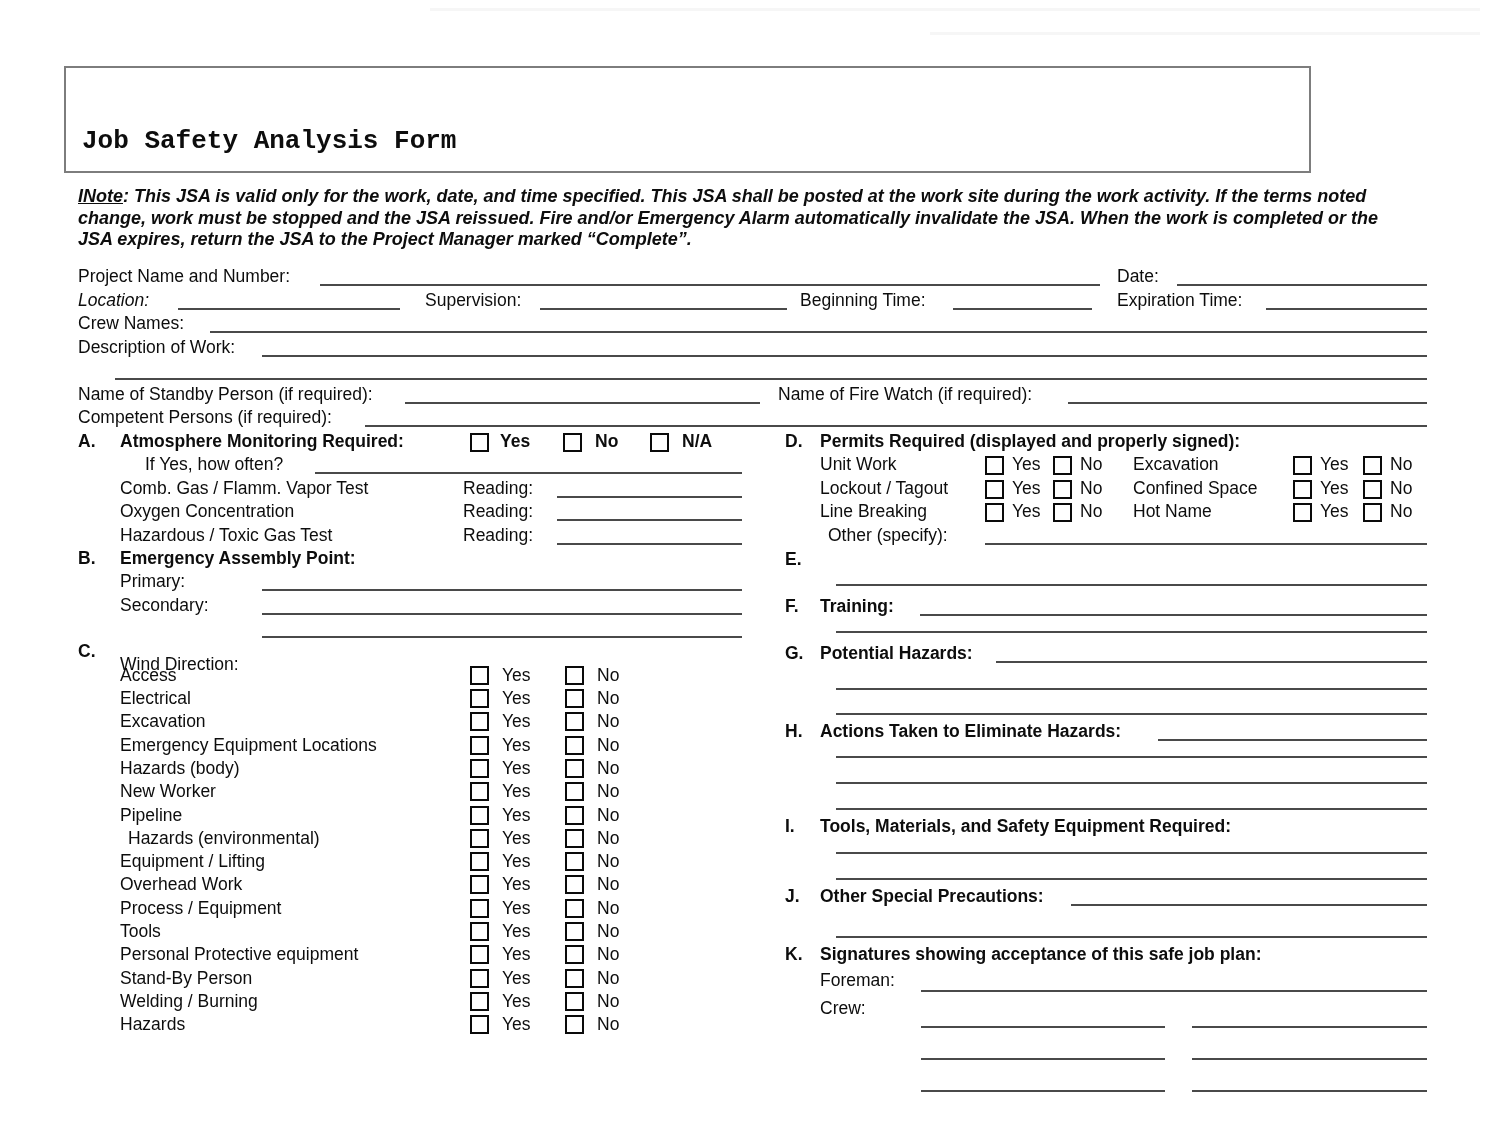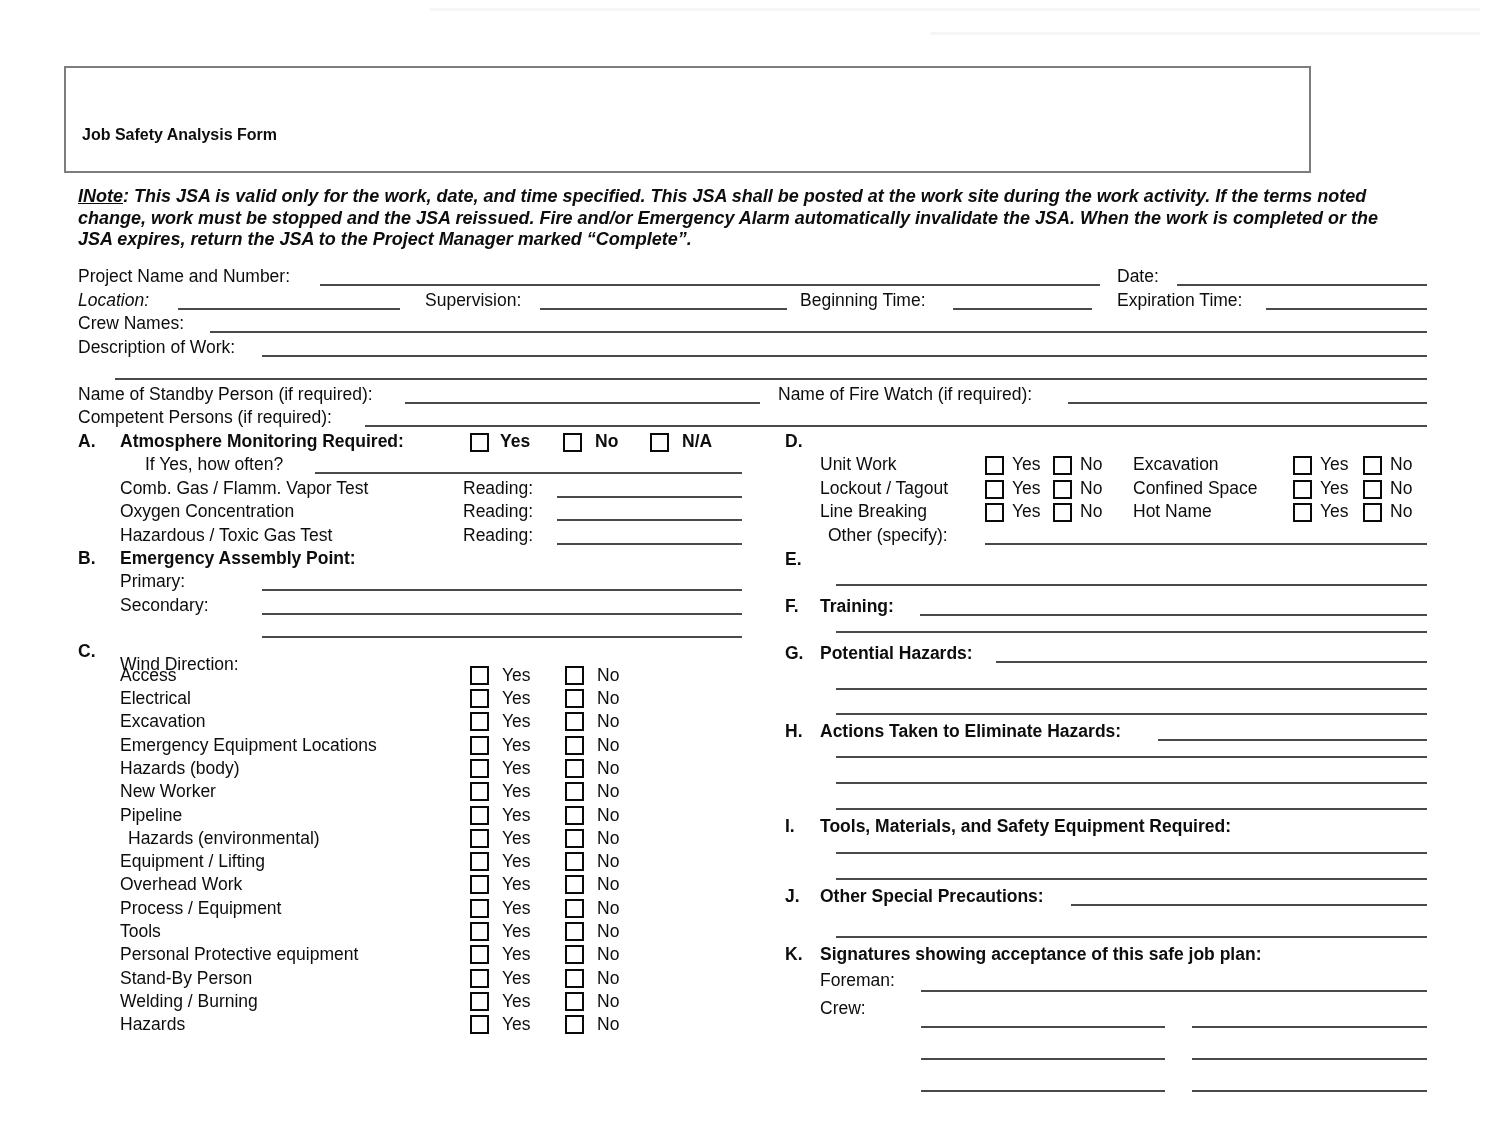--- a/index.html
+++ b/index.html
@@ -3,21 +3,21 @@
 <meta charset="utf-8">
 <style>
   html,body{margin:0;padding:0;background:#fff;}
   .page{position:relative;width:1485px;height:1148px;background:#fff;overflow:hidden;
         font-family:"Liberation Sans",sans-serif;color:#0d0d0d;}
   .lbl{position:absolute;white-space:nowrap;font-size:17.5px;line-height:21px;}
   .b{font-weight:700;}
   .ln{position:absolute;height:0;border-bottom:2px solid #4a4a4a;}
   .cb{position:absolute;width:15px;height:15px;border:2px solid #0a0a0a;background:#fff;}
   .titlebox{position:absolute;left:64px;top:66px;width:1243px;height:103px;border:2px solid #7d7d7d;}
-  .title{position:absolute;left:16px;top:58px;font-size:16px;font-weight:700;white-space:nowrap;}
+  .title{position:absolute;left:16px;top:58px;font-size:26px;font-weight:700;white-space:nowrap;font-family:Liberation Mono, monospace;}
   .note{position:absolute;left:78px;top:186px;width:1322px;font-size:18px;line-height:21.5px;
         font-weight:700;font-style:italic;}
   .note u{text-decoration:underline;}
   .artifact{position:absolute;background:rgba(110,110,110,0.06);}
 </style>
 </head>
 <body>
 
 <div class="page">
 
@@ -184,20 +184,21 @@
   <div class="cb" style="left:565px;top:992px;"></div>
   <div class="lbl" style="left:597px;top:991px;">No</div>
 
   <div class="lbl" style="left:120px;top:1014px;">Hazards</div>
   <div class="cb" style="left:470px;top:1015px;"></div>
   <div class="lbl" style="left:502px;top:1014px;">Yes</div>
   <div class="cb" style="left:565px;top:1015px;"></div>
   <div class="lbl" style="left:597px;top:1014px;">No</div>
 
   <div class="lbl b" style="left:785px;top:431px;">D.</div>
+  <div class="lbl b" style="left:820px;top:431px;">Permits Required (displayed and properly signed):</div>
 
   <div class="lbl" style="left:820px;top:454px;">Unit Work</div>
   <div class="cb" style="left:985px;top:456px;"></div>
   <div class="lbl" style="left:1012px;top:454px;">Yes</div>
   <div class="cb" style="left:1053px;top:456px;"></div>
   <div class="lbl" style="left:1080px;top:454px;">No</div>
   <div class="lbl" style="left:1133px;top:454px;">Excavation</div>
   <div class="cb" style="left:1293px;top:456px;"></div>
   <div class="lbl" style="left:1320px;top:454px;">Yes</div>
   <div class="cb" style="left:1363px;top:456px;"></div>

